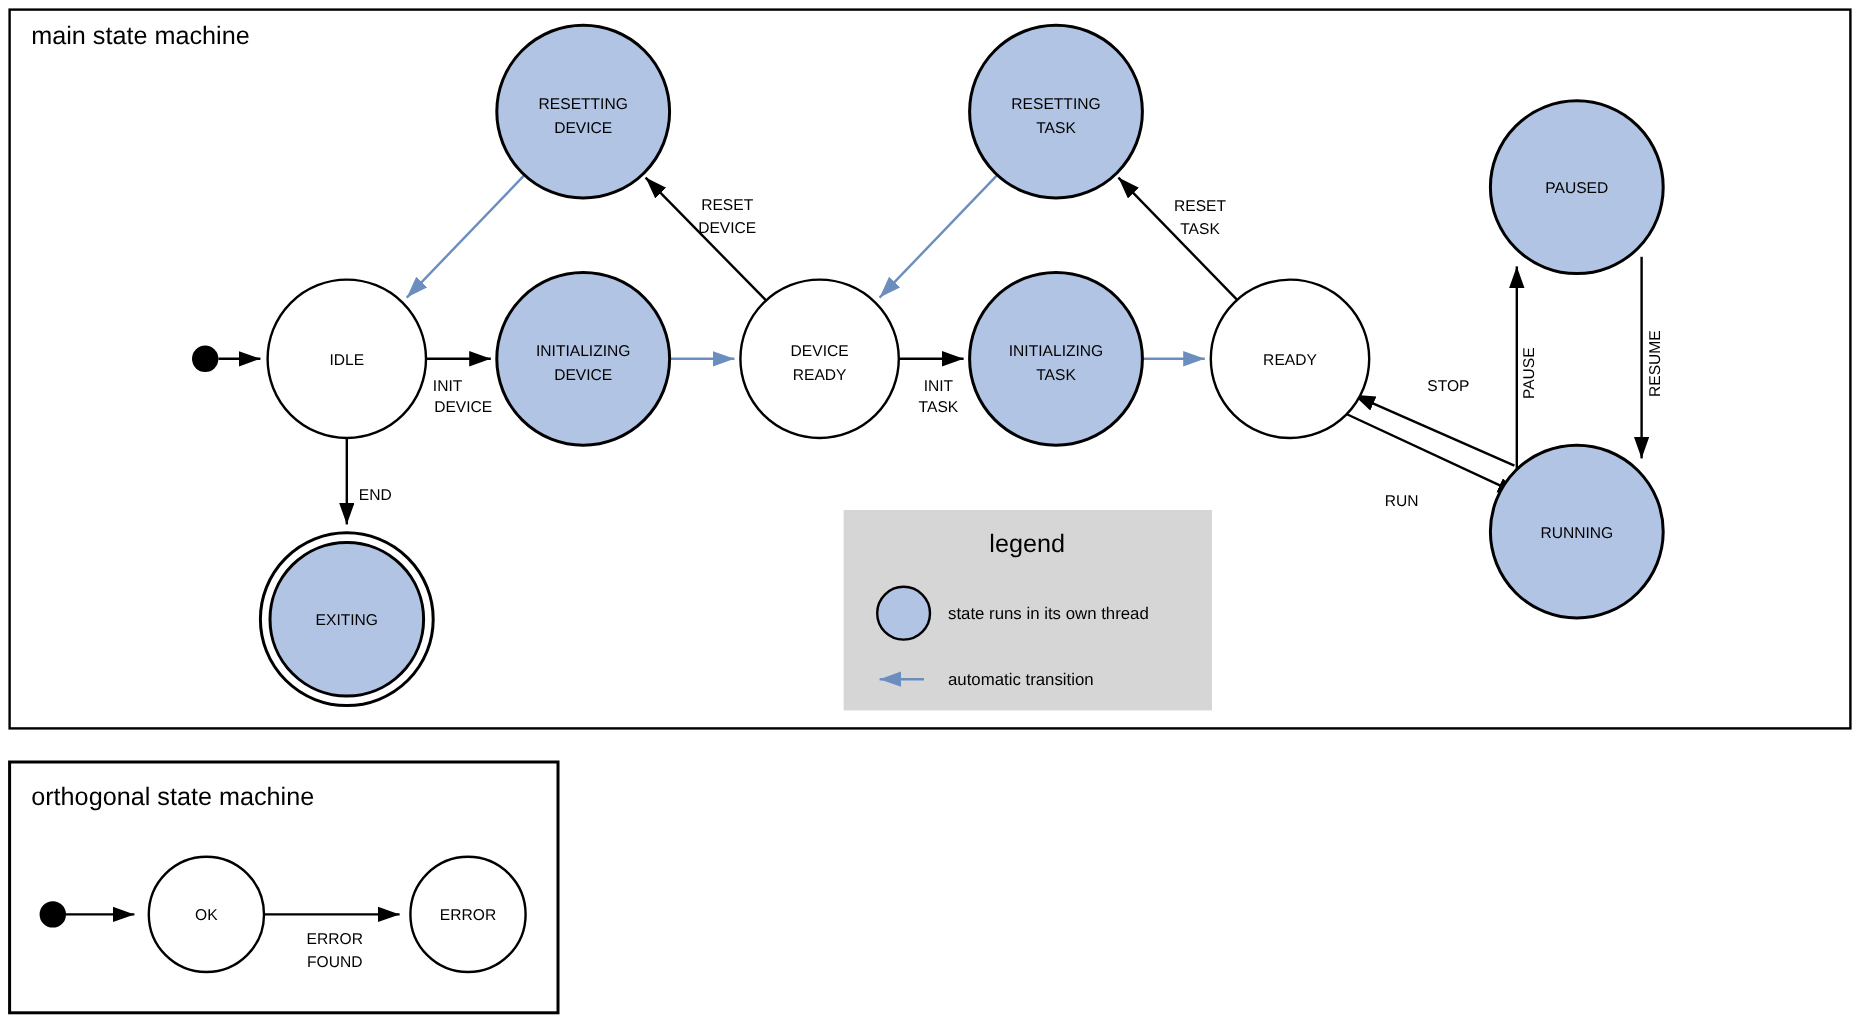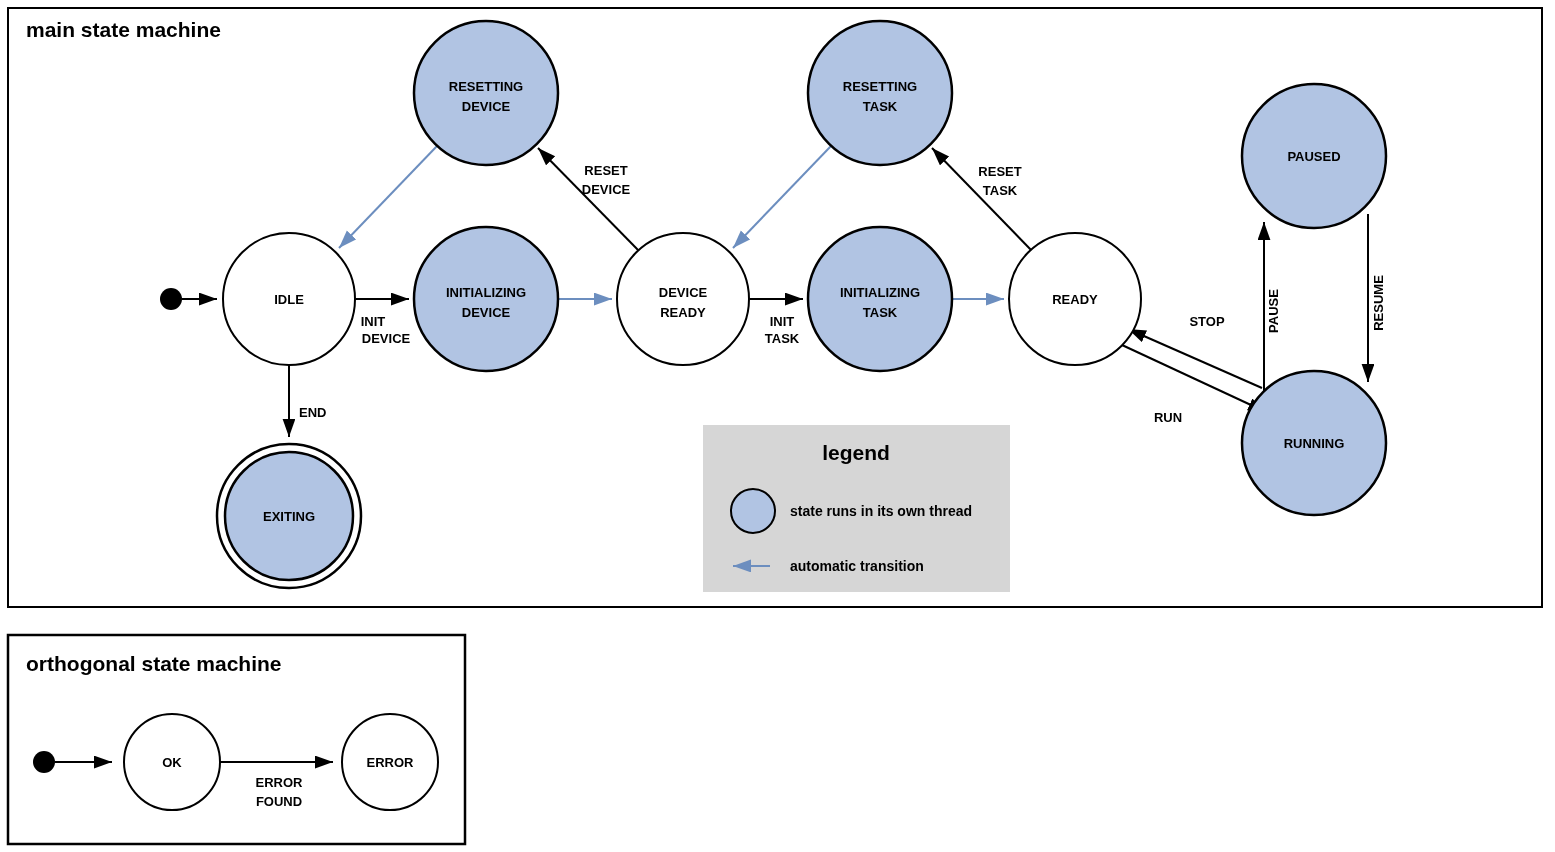--- a/index.html
+++ b/index.html
@@ -1,18 +1,18 @@
 <!DOCTYPE html>
 <html><head>
 <meta charset="utf-8">
 <style>
   html,body{margin:0;padding:0;background:#ffffff;}
   body{width:1555px;height:852px;overflow:hidden;
        font-family:"Liberation Sans","DejaVu Sans",sans-serif;}
-  #stage{position:relative;width:1555px;height:852px;font-weight:bold;}
+  #stage{position:relative;width:1555px;height:852px;}
   svg#diagram{position:absolute;left:0;top:0;width:1555px;height:852px;display:block;}
   .box-title{font-size:21px;fill:#000000;}
   .state-label{font-size:13px;fill:#000000;text-anchor:middle;}
   .edge-label{font-size:13px;fill:#000000;}
   .legend-title{font-size:21px;fill:#000000;text-anchor:middle;}
   .legend-text{font-size:14px;fill:#000000;}
 </style>
 </head>
 <body>
 

